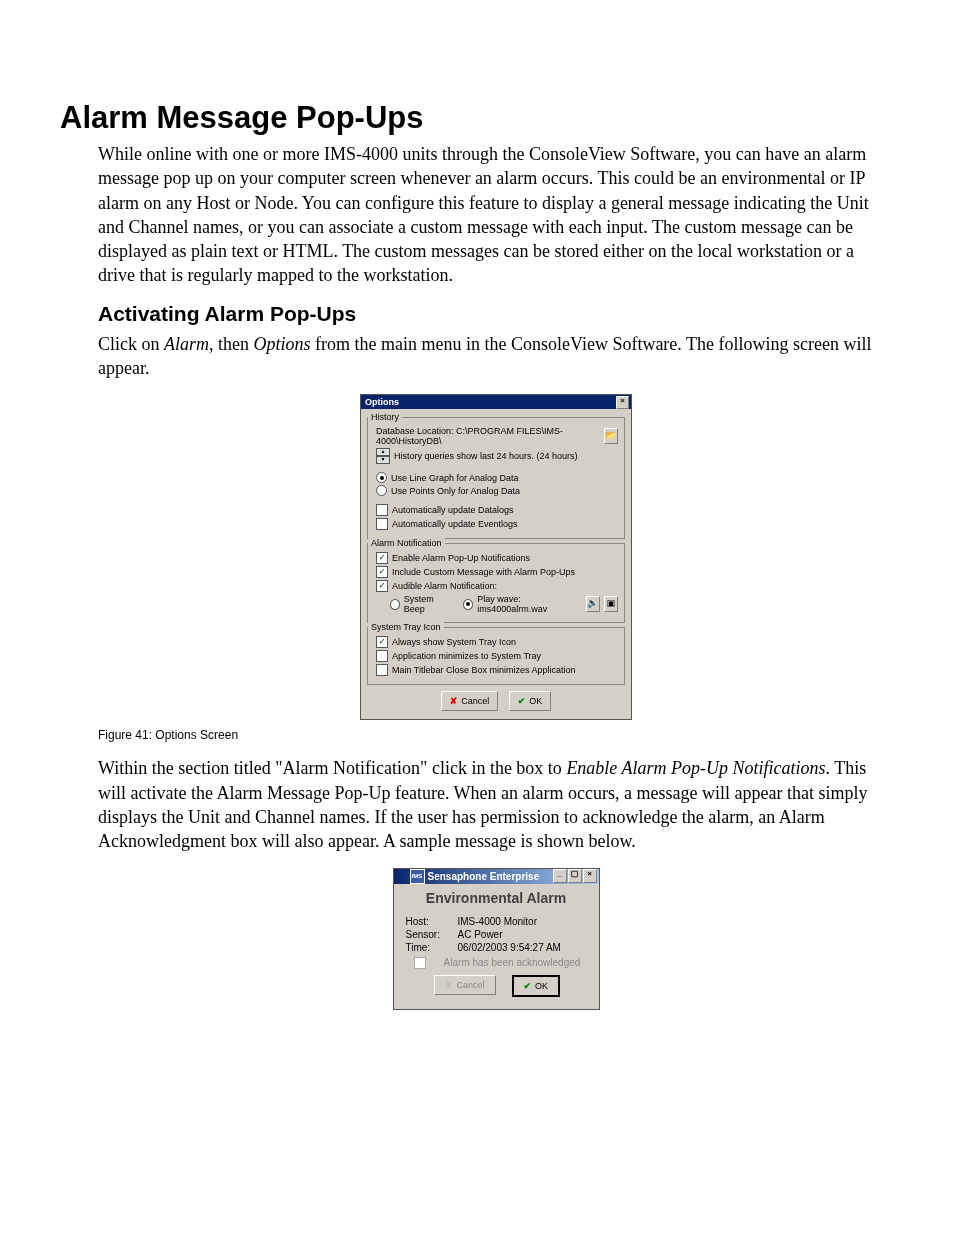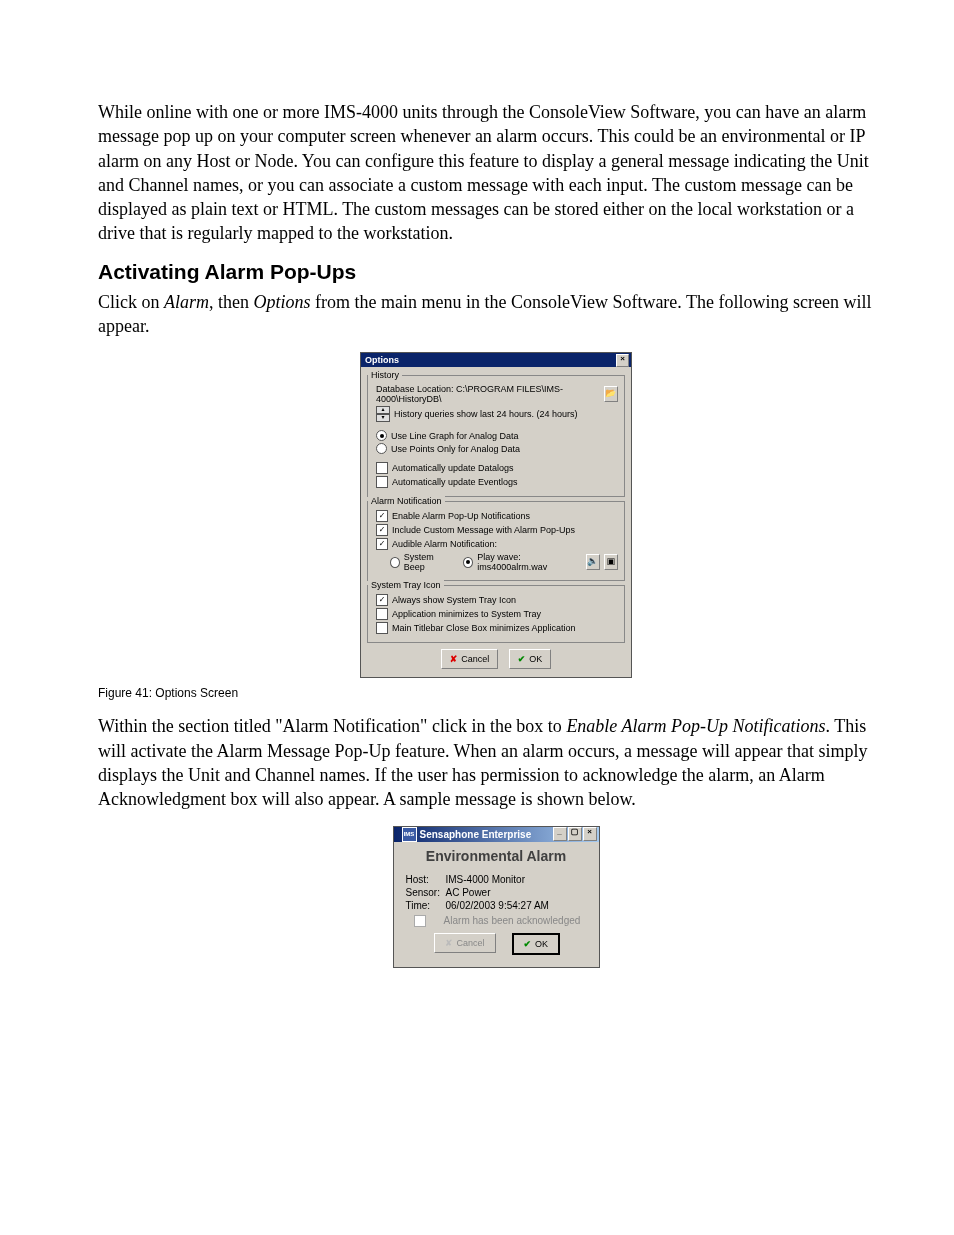--- a/index.html
+++ b/index.html
@@ -123,51 +123,52 @@
   .dlg2 {
     width: 205px;
     background:#d4d0c8;
     border:1px solid #555;
     font-family: Tahoma, "MS Sans Serif", sans-serif;
     font-size: 10px;
   }
   .dlg2-titlebar {
     background: linear-gradient(to right,#0a246a,#a6caf0);
     color:#fff; height:15px; line-height:15px;
-    padding:0 2px 0 8px; font-weight:bold; font-size:10px;
+    padding:0 2px 0 16px; font-weight:bold; font-size:10px;
     display:flex; justify-content:space-between; align-items:center;
   }
   .tb-icon {
     width:13px;height:13px;background:#3b5ba5;border:1px solid #fff;
     font-size:6px;color:#fff;line-height:6px;text-align:center;
     display:inline-flex;align-items:center;justify-content:center;
     margin-right:3px;
   }
   .win-btns { display:flex; gap:1px; }
   .win-btns .dlg-close { width:12px; height:12px; }
   .env-title {
     color:#404040; font-weight:bold; text-align:center;
     font-size:14px; padding:6px 0 4px 0;
   }
   .dlg2 .body { padding:4px 10px 10px 12px; }
   .info-row { display:flex; font-size:10px; margin:2px 0; }
-  .info-row .lab { width:40px; }
+  .info-row .lab { width:52px; }
   .dlg2 .ack { text-align:center; color:#888; font-size:10px; margin:4px 0 4px; display:flex; justify-content:center; align-items:center; gap:18px; }
   .dlg2 .ack .chk { border-color:#aaa; }
   .dlg2 .btn-row { display:flex; justify-content:center; gap:8px; }
   .dlg2 .btn { height:18px; padding:0 10px; color:#888; }
   .dlg2 .btn.ok { color:#000; border:2px solid #000; }
   .dlg2 .btn .cx { color:#bbb; }
   .spacer-right { margin-left:auto; }
 </style>
 </head>
 <body>
 
 <div class="page">
 
+  <h1>Alarm Message Pop-Ups</h1>
 
   <div class="body-indent">
     <p>While online with one or more IMS-4000 units through the ConsoleView Software, you can have an alarm message pop up on your computer screen whenever an alarm occurs. This could be an environmental or IP alarm on any Host or Node. You can configure this feature to display a general message indicating the Unit and Channel names, or you can associate a custom message with each input. The custom message can be displayed as plain text or HTML. The custom messages can be stored either on the local workstation or a drive that is regularly mapped to the workstation.</p>
 
     <h2>Activating Alarm Pop-Ups</h2>
 
     <p class="mix">
       <span>Click on </span><i>Alarm</i><span>, then </span><i>Options</i><span> from the main menu in the ConsoleView Software. The following screen will appear.</span>
     </p>
 

